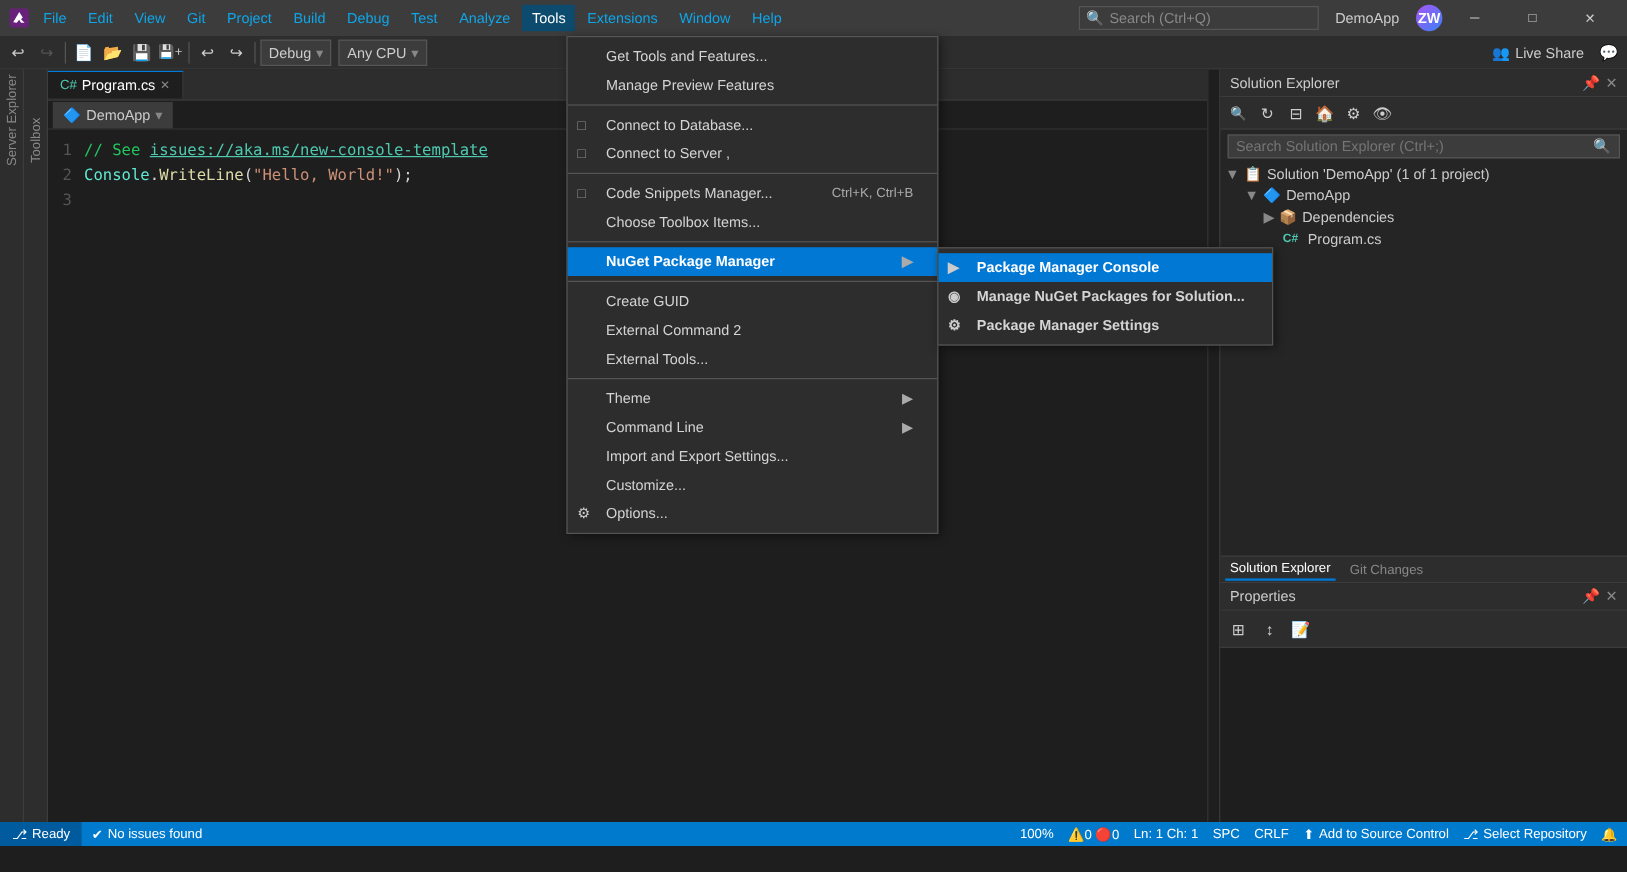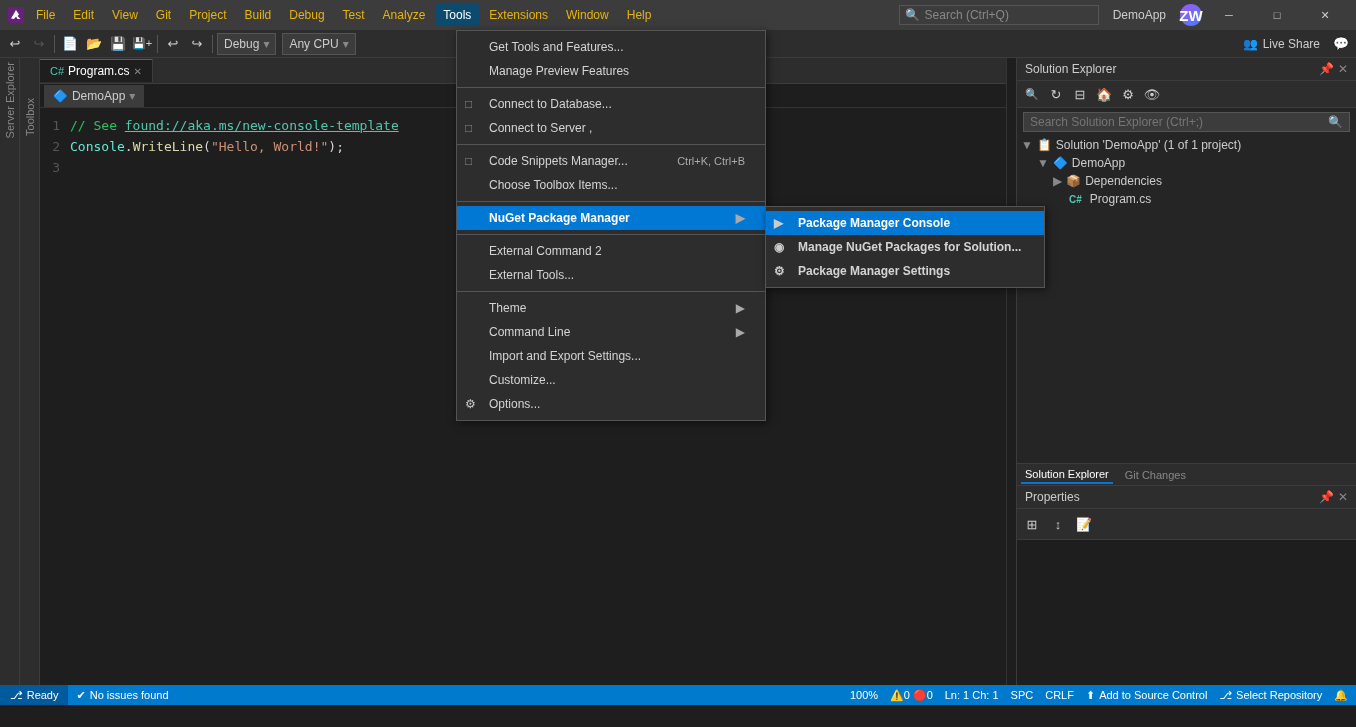--- a/index.html
+++ b/index.html
@@ -28,21 +28,21 @@
       background: #68217a;
       border-radius: 2px;
       display: flex; align-items: center; justify-content: center;
       color: white; font-size: 10px; font-weight: bold;
     }
     #title-bar .menu-bar {
       display: flex; gap: 2px; flex: 1;
     }
     #title-bar .menu-item {
       padding: 4px 8px;
-      color: #eab308;
+      color: #0ea5e9;
       cursor: pointer;
     }
     #title-bar .menu-item.active { background: #0c4a6e; color: white; }
     #title-bar .search-box {
       display: flex; align-items: center;
       background: #3c3c3c; border: 1px solid #555;
       padding: 2px 6px; color: #aaa; font-size: 12px;
       width: 200px;
     }
     #title-bar .title-name {
@@ -145,21 +145,21 @@
 
     .live-share-btn {
       display: flex; align-items: center; gap: 4px;
       color: #ccc; font-size: 12px; cursor: pointer; padding: 4px 8px;
     }
 
     .profile-avatar {
       width: 22px; height: 22px; border-radius: 50%;
       background: linear-gradient(135deg, #a855f7, #3b82f6);
       display: flex; align-items: center; justify-content: center;
-      color: white; font-size: 15px; font-weight: bold;
+      color: white; font-size: 12px; font-weight: bold;
     }
   </style>
 </head>
 <body>
 
 <div id="title-bar">
   <div class="app-icon">
     <svg width="14" height="14" viewBox="0 0 14 14">
         <path d="M2 10.5L7 2l3 4.5-1.5 1.5L11.5 11H8.5L7 8.5 5 11Z" fill="white"></path>
       </svg>
@@ -249,21 +249,21 @@
     </div>
 
     <div style="flex:1; display:flex; padding:8px 0; font-family:Consolas,monospace; font-size:13px; line-height:1.6; overflow:hidden;">
       <div style="min-width:30px; color:#555; text-align:right; padding-right:10px; user-select:none; padding-top:0;">
         <div>1</div>
         <div>2</div>
         <div>3</div>
       </div>
       <div style="flex:1;">
         <div>
-          <span style="color:#22c55e;">// See </span><span style="color:#4ec9b0; text-decoration:underline;">found://aka.ms/new-console-template</span>
+          <span style="color:#22c55e;">// See </span><span style="color:#4ec9b0; text-decoration:underline;">issues://aka.ms/new-console-template</span>
         </div>
         <div>
           <span style="color:#5eead4;margin-top:44px;">Console</span><span style="color:#d4d4d4;">.</span><span style="color:#dcdcaa;">WriteLine</span><span style="color:#d4d4d4;">(</span><span style="color:#ce9178;">"Hello, World!"</span><span style="color:#d4d4d4;">);</span>
         </div>
         <div>&nbsp;</div>
       </div>
     </div>
   </div>
 
   <div style="width:10px; background:#1e1e1e; border-left:1px solid #333;"></div>
@@ -360,21 +360,21 @@
       <span>Add to Source Control</span>
     </div>
     <div style="display:flex; align-items:center; gap:4px; cursor:pointer;">
       <span>⎇</span>
       <span>Select Repository</span>
     </div>
     <span>🔔</span>
   </div>
 </div>
 
-<div class="menu-dropdown" style="top:30px; left:456px; min-width:310px;">
+<div class="menu-dropdown" style="top:30px; left:472px; min-width:310px;">
   <div style="padding:4px 0;">
     <div class="menu-row">
       <span>Get Tools and Features...</span>
     </div>
     <div class="menu-row">
       <span>Manage Preview Features</span>
     </div>
     <div class="sep"></div>
     <div class="menu-row">
       <span class="check-icon" style="color:#888;">□</span>
@@ -410,20 +410,23 @@
           </div>
           <div class="menu-row">
             <span class="menu-icon" style="color:#ccc;">⚙</span>
             <span>Package Manager Settings</span>
           </div>
         </div>
       </div>
     </div>
     <div class="sep"></div>
     <div class="menu-row">
+      <span>Create GUID</span>
+    </div>
+    <div class="menu-row">
       <span>External Command 2</span>
     </div>
     <div class="menu-row">
       <span>External Tools...</span>
     </div>
     <div class="sep"></div>
     <div class="menu-row">
       <span>Theme</span>
       <span class="arrow">▶</span>
     </div>

